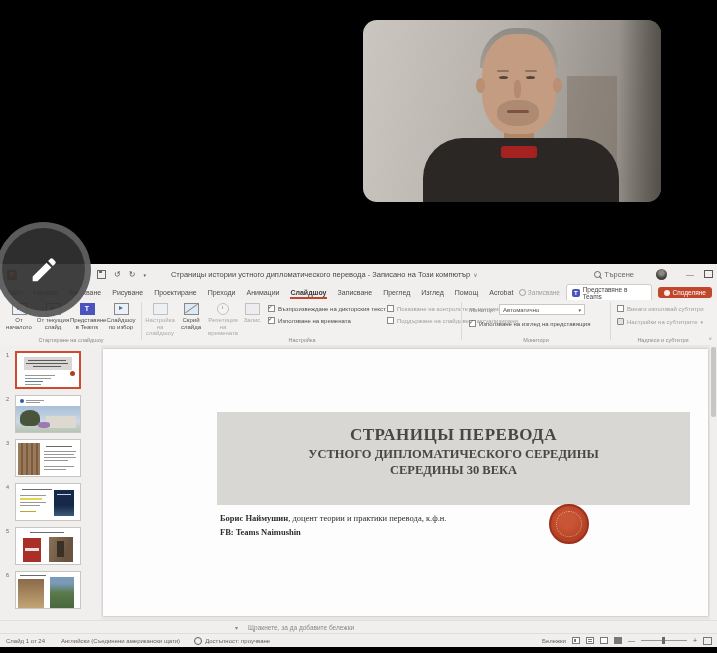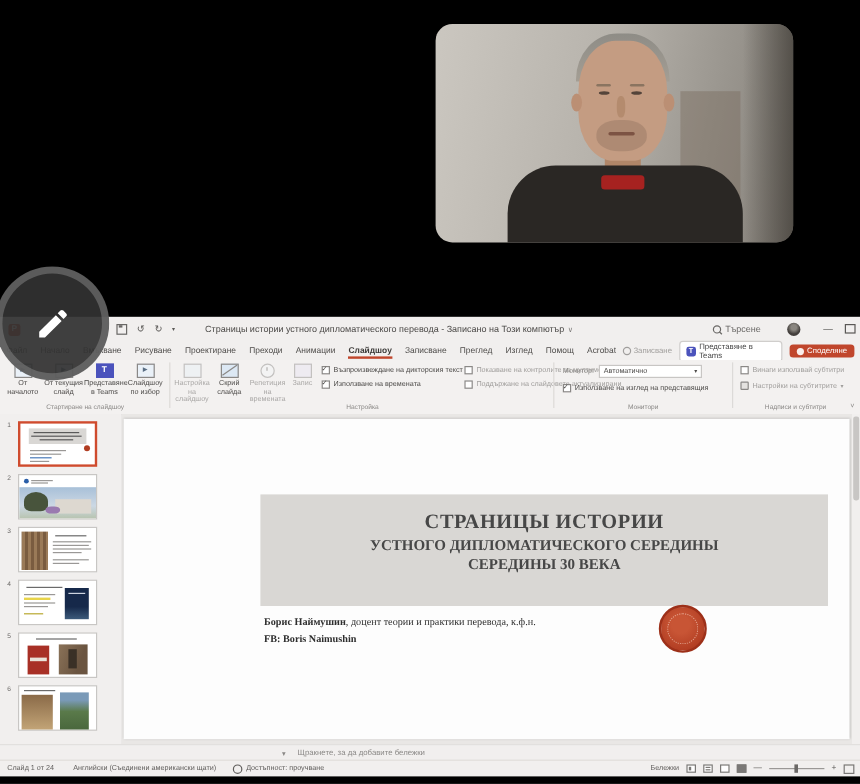--- a/index.html
+++ b/index.html
@@ -404,29 +404,29 @@
             <div class="mline" style="left:4px;top:3px;width:26px;background:#6a6a6a;"></div>
             <div class="mphoto" style="left:2px;top:7px;width:26px;height:30px;background:linear-gradient(#8a6a48,#c4a678);"></div>
             <div class="mphoto" style="left:34px;top:5px;width:24px;height:32px;background:linear-gradient(#7a9ab8 20%,#5a7a4a 50%,#48663c);"></div>
           </div>
         </div>
       </div>
 
       <div class="slidearea">
         <div class="slide">
           <div class="banner">
-            <div class="bt1">СТРАНИЦЫ ИСТОРИИ</div>
+            <div class="bt1">СТРАНИЦЫ ПЕРЕВОДА</div>
             <div class="bt2">УСТНОГО ДИПЛОМАТИЧЕСКОГО СЕРЕДИНЫ</div>
             <div class="bt3">СЕРЕДИНЫ 30 ВЕКА</div>
           </div>
           <div class="authorblk">
             <div class="aline">
               <span class="aname">Борис Наймушин</span><span>, доцент теории и практики перевода, к.ф.н.</span>
             </div>
-            <div class="aline abold">FB: Boris Naimushin</div>
+            <div class="aline abold">FB: Teams Naimushin</div>
           </div>
           <div class="seal"></div>
         </div>
         <div class="vscroll">
           <div class="vthumb"></div>
         </div>
       </div>
     </div>
 
     <div class="notesbar">

